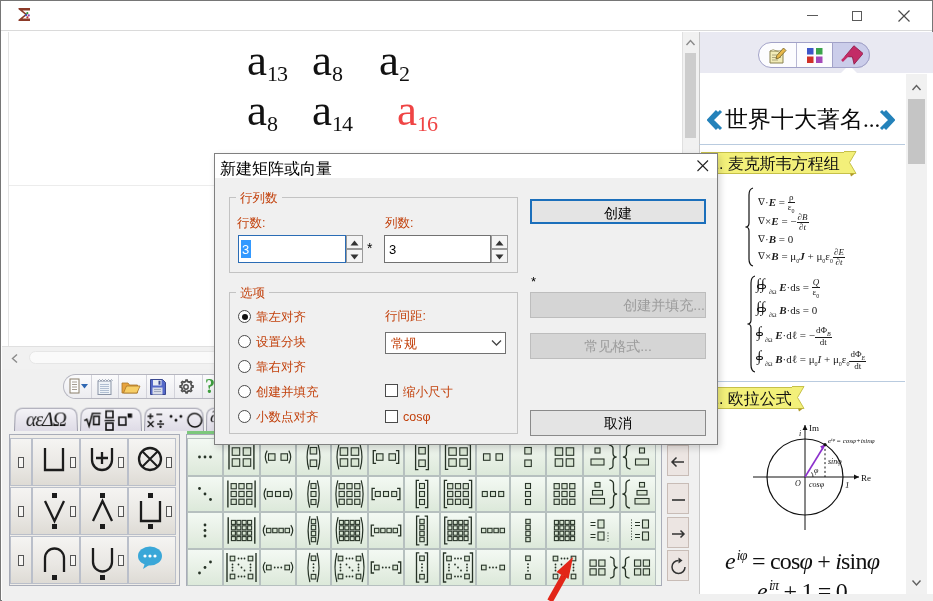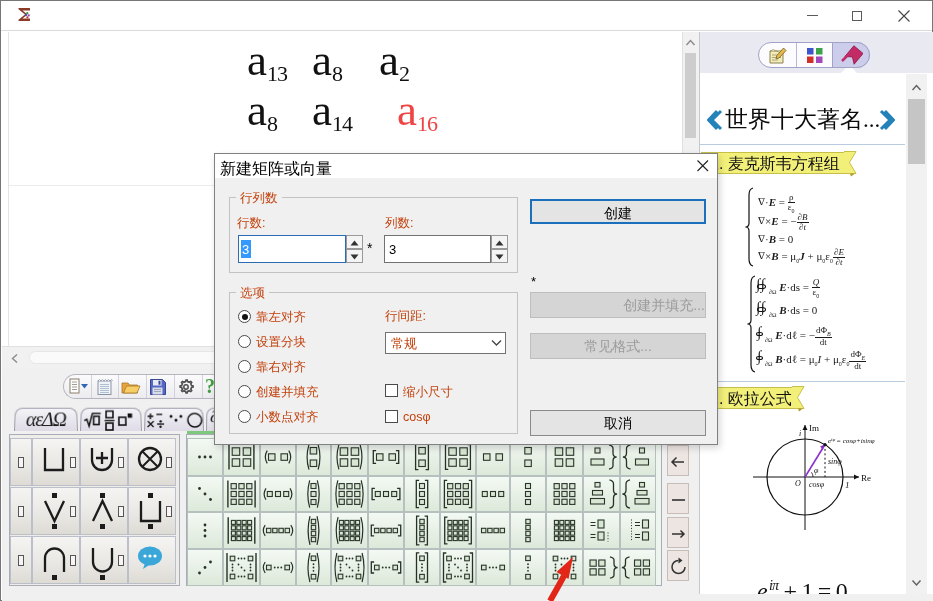--- a/index.html
+++ b/index.html
@@ -804,20 +804,21 @@
 <line x1="84" y1="35.5" x2="84" y2="68" stroke="#111" stroke-width="1" stroke-dasharray="2 2.4"></line>
 <line x1="64" y1="68" x2="84" y2="35.5" stroke="#8c30cc" stroke-width="1.6"></line>
 <path d="M84 35.5 l-4.8 1.7 l2.5 4.1 z" fill="#8c30cc"></path>
 <circle cx="84" cy="35.5" r="1.6" fill="#111"></circle>
 <path d="M72 68 a8 8 0 0 0 -1.5 -4.7" fill="none" stroke="#111" stroke-width="0.8"></path>
 <text x="73" y="64" font-family="Liberation Serif" font-style="italic" font-size="8" fill="#111">φ</text>
 <text x="68" y="78" font-family="Liberation Serif" font-style="italic" font-size="8" fill="#111">cosφ</text>
 <text x="87" y="55" font-family="Liberation Serif" font-style="italic" font-size="8" fill="#111">sinφ</text>
 <text x="87" y="34" font-family="Liberation Serif" font-style="italic" font-size="7" fill="#111">e<tspan font-size="5" dy="-2.2">iφ</tspan><tspan dy="2.2" dx="1">= cosφ+isinφ</tspan></text>
 </svg>
+<div class="eq serif" style="left:698px;top:547px;width:206px;text-align:center;font-size:24px;color:#111;letter-spacing:-0.8px"><i>e</i><span style="font-size:14px;font-style:italic;vertical-align:9px"> iφ</span> = cos<i>φ</i> + <i>i</i>sin<i>φ</i></div>
 <div class="eq serif" style="left:698px;top:577px;width:206px;text-align:center;font-size:24px;color:#111;letter-spacing:-0.8px"><i>e</i><span style="font-size:14px;font-style:italic;vertical-align:9px"> iπ</span> + 1 = 0</div>
 <div class="abs" style="left:905px;top:73px;width:21px;height:521px;background:#f1f1f1"></div>
 <svg class="abs" style="left:910px;top:83px" width="11" height="8">
       <path d="M1.5 6 L5.5 1.5 L9.5 6" stroke="#606060" stroke-width="1.4" fill="none"></path>
     </svg>
 <svg class="abs" style="left:910px;top:578px" width="11" height="8">
       <path d="M1.5 1.5 L5.5 6 L9.5 1.5" stroke="#606060" stroke-width="1.4" fill="none"></path>
     </svg>
 <div class="abs" style="left:907px;top:98px;width:17px;height:65px;background:#c5c5c5"></div>
 <div class="abs" style="left:698px;top:593px;width:234px;height:7px;background:#f0f0f0"></div>

